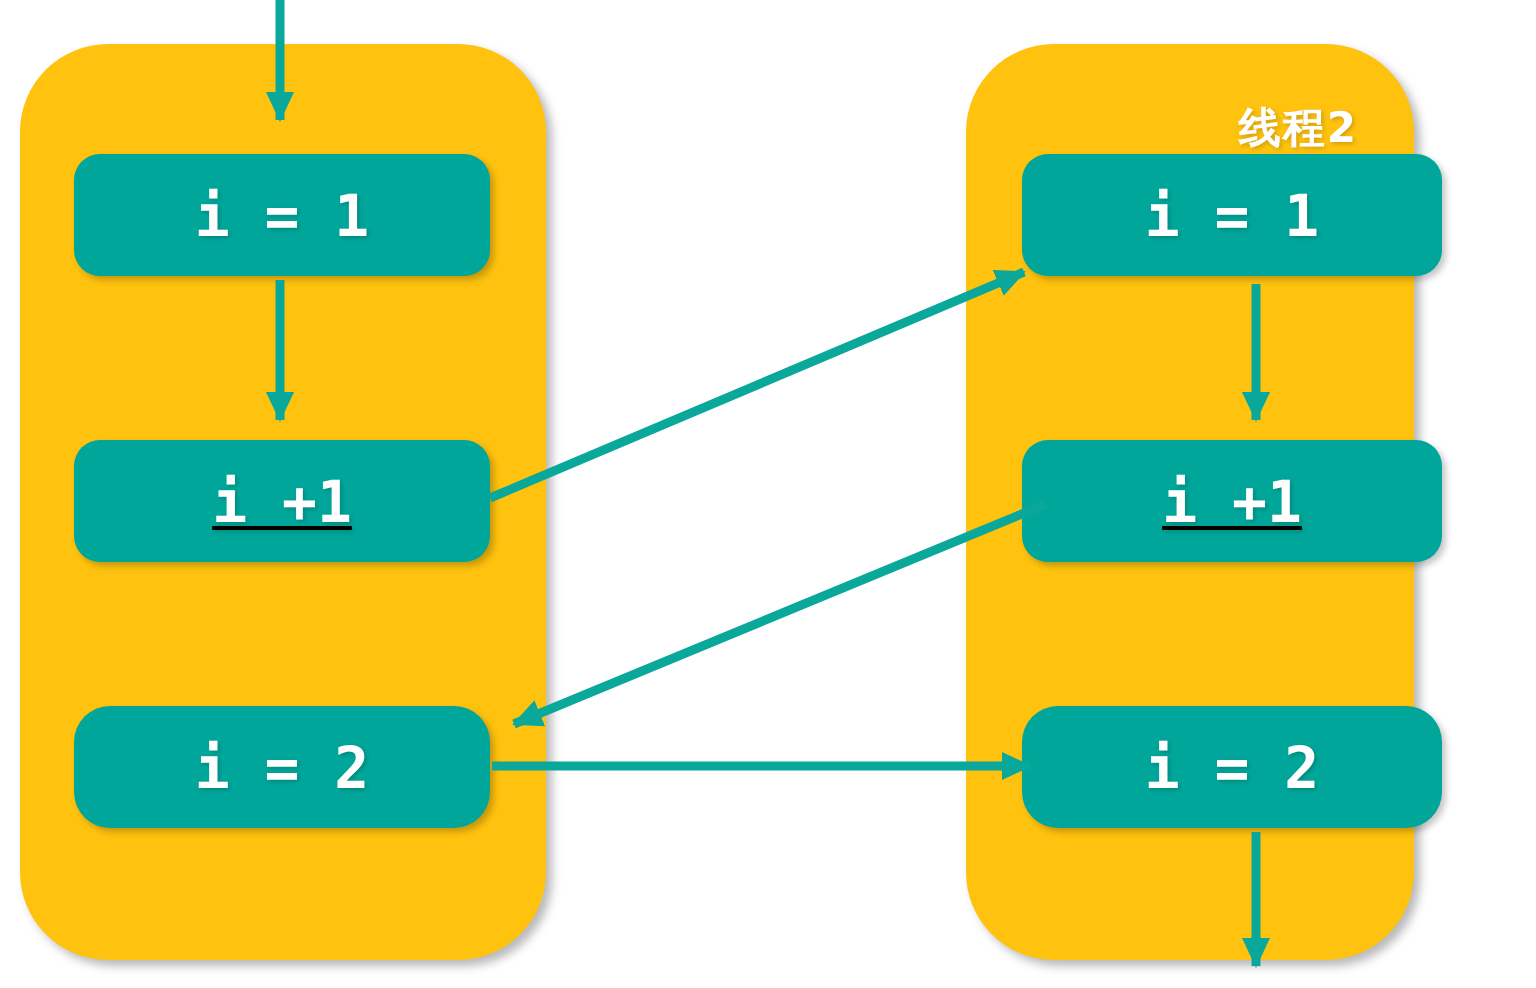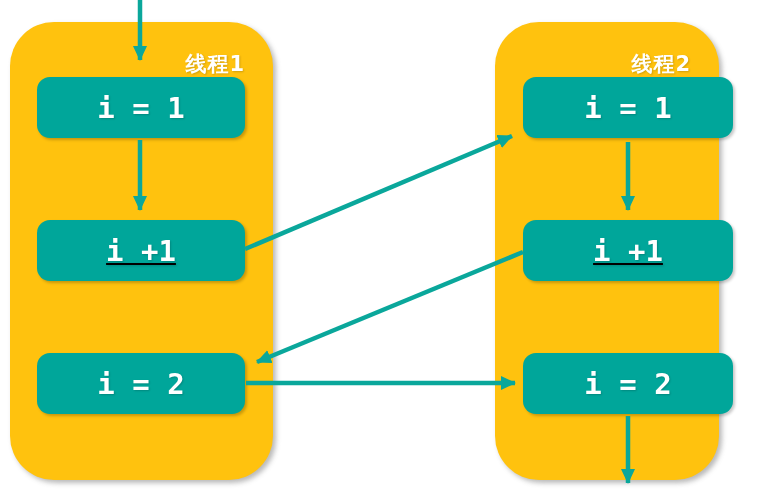--- a/index.html
+++ b/index.html
@@ -19,21 +19,21 @@
     font-family:"DejaVu Sans","Liberation Sans",sans-serif;
   }
   .thread{
     position:absolute;
     top:22px;height:458px;width:263px;
     background:var(--container-fill);
     border-radius:44px;
     box-shadow:3px 3px 5px rgba(100,100,100,0.45);
   }
   .thread1{left:10px;}
-  .thread2{left:495px;width:224px;}
+  .thread2{left:483px;width:224px;}
   .thread-label{
     position:absolute;
     top:28px;right:28px;
     color:var(--label-text);
     font-size:21px;
     font-weight:bold;
     letter-spacing:1px;
     text-shadow:1px 1px 2px rgba(0,0,0,0.18);
     white-space:nowrap;
   }
@@ -41,21 +41,21 @@
     position:absolute;
     left:27px;width:208px;height:61px;
     background:var(--node-fill);
     border-radius:13px;
     box-shadow:2px 2px 3px rgba(0,0,0,0.22);
     display:flex;align-items:center;justify-content:center;
   }
   .thread2 .node{left:28px;width:210px;}
   .node-r1{top:55px;}
   .node-r2{top:198px;text-decoration:underline;}
-  .node-r3{top:331px;}
+  .node-r3{top:331px;border-radius:18px;}
   .node-text{
     color:var(--node-text);
     font-family:"DejaVu Sans Mono","Liberation Mono",monospace;
     font-weight:bold;
     font-size:29px;
     text-shadow:1px 1px 2px rgba(0,0,0,0.18);
     white-space:pre;
   }
   svg.arrows{
     position:absolute;left:0;top:0;width:768px;height:494px;
@@ -66,21 +66,20 @@
     stroke-width:4.5;
   }
   svg.arrows .ah{fill:var(--arrow-color);}
 </style>
 </head>
 <body>
 
 <div class="canvas">
 
   <div class="thread thread1">
-    <div class="thread-label">线程1</div>
     <div class="node node-r1">
       <span class="node-text">i = 1</span>
     </div>
     <div class="node node-r2">
       <span class="node-text">i +1</span>
     </div>
     <div class="node node-r3">
       <span class="node-text">i = 2</span>
     </div>
   </div>

